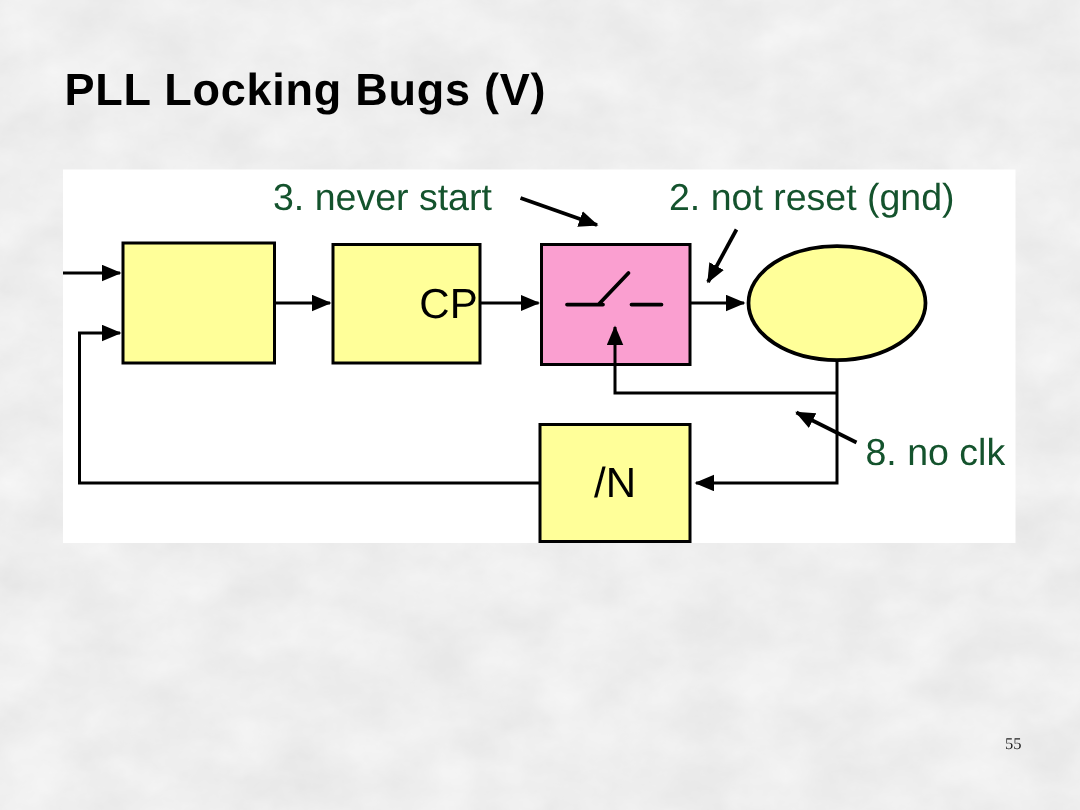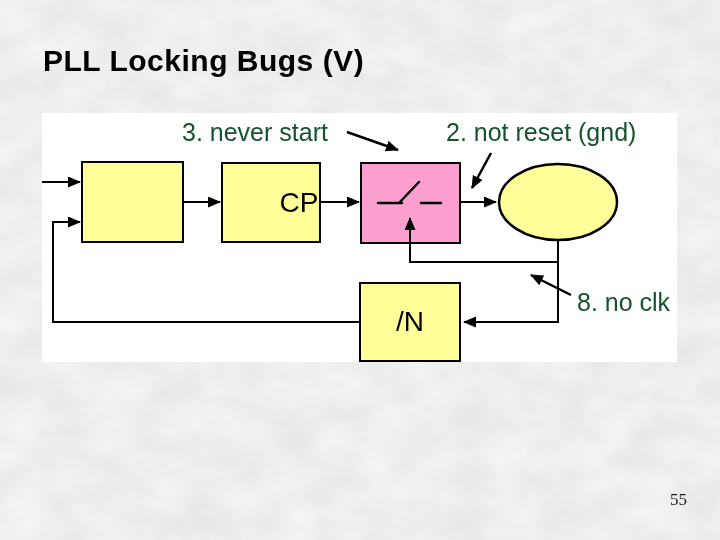--- a/index.html
+++ b/index.html
@@ -39,21 +39,21 @@
     position: absolute; font-size: 25px; line-height: 1; color: #14532d;
     white-space: nowrap; pointer-events: none;
   }
   .note-never-start { left: 140px; top: 7px; }
   .note-not-reset   { left: 404px; top: 7px; }
   .note-no-clk      { left: 535px; top: 177px; }
 
   .page-number {
     position: absolute; left: 670px; top: 490px; z-index: 2;
     font-family: "Liberation Serif", serif;
-    font-size: 17px; color: #1c1c1c;
+    font-size: 11px; color: #1c1c1c;
   }
 </style>
 </head>
 <body>
 
 <div class="slide">
 
   <svg class="bg-texture" width="720" height="540" xmlns="http://www.w3.org/2000/svg">
     <defs>
       <filter id="marble" x="0" y="0" width="100%" height="100%">

